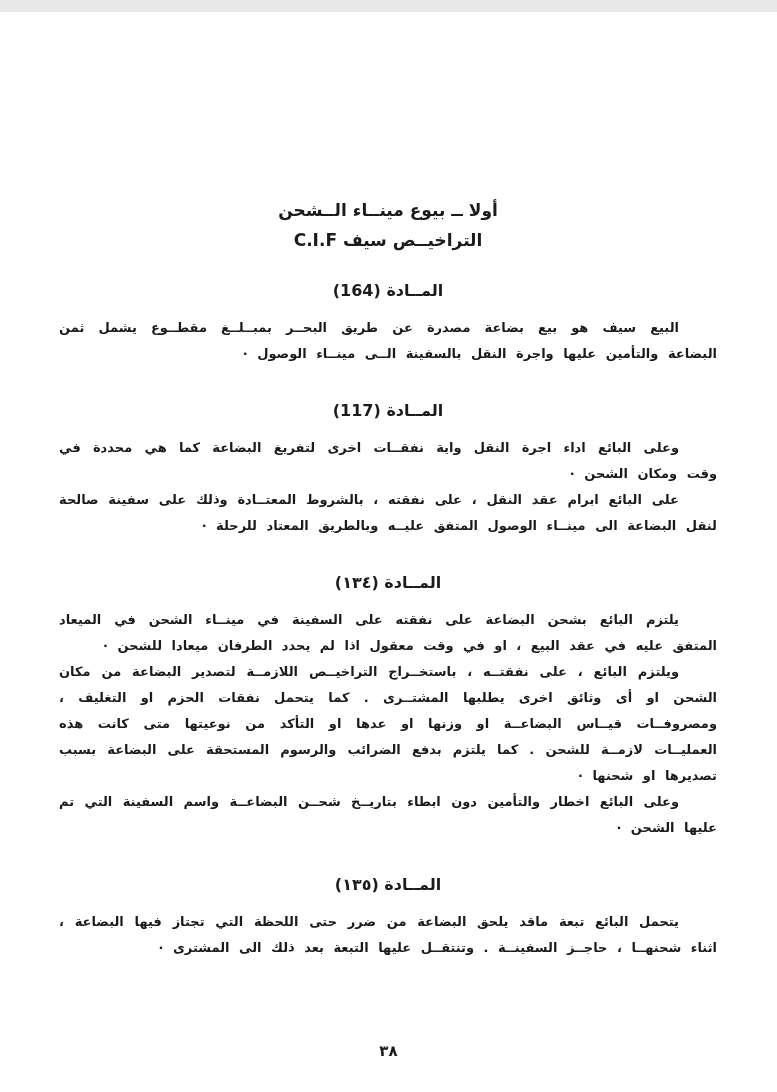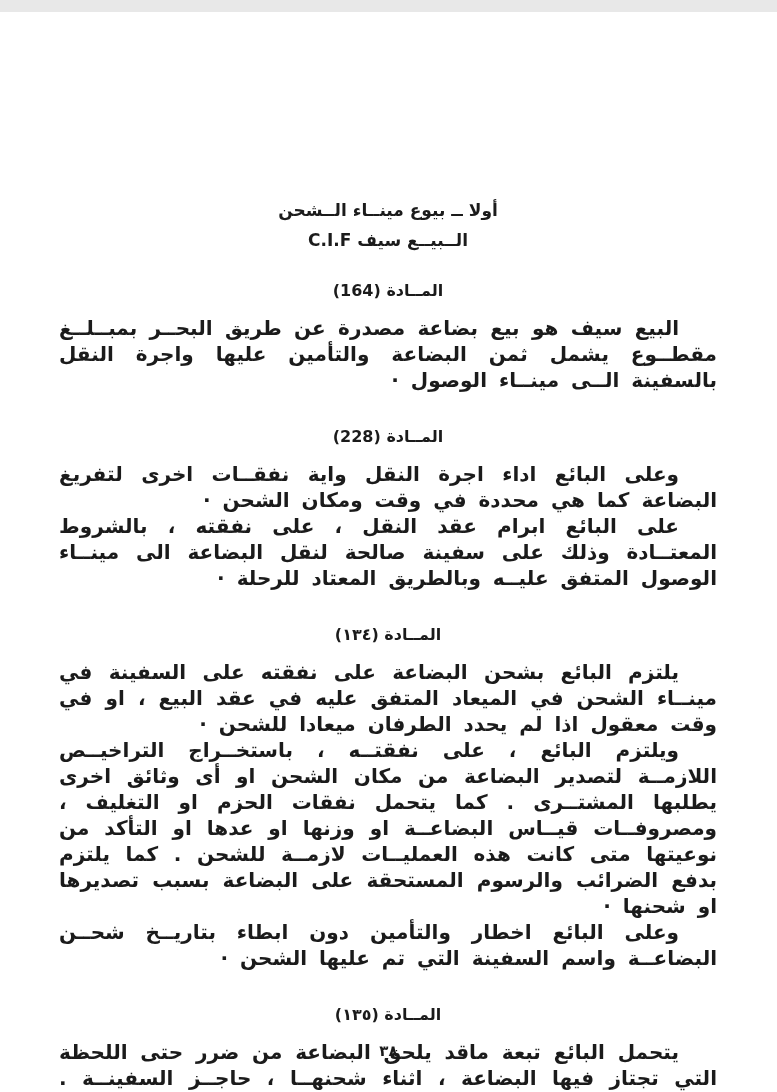--- a/index.html
+++ b/index.html
@@ -40,21 +40,21 @@
     text-align: center;
     font-size: 16px;
     line-height: 24px;
     margin: 32px 0 12px 0;
   }
   .article:first-of-type .article-heading {
     margin-top: 24px;
   }
   .article p {
     margin: 0;
-    font-size: 20px;
+    font-size: 13px;
     line-height: 26px;
     text-align: justify;
     text-align-last: right;
     text-indent: 38px;
     word-spacing: 5px;
   }
   .page-number {
     position: absolute;
     bottom: 44px;
     left: 0;
@@ -64,42 +64,42 @@
   }
 </style>
 </head>
 <body>
 
 <div class="sheet">
   <div class="content">
 
     <header>
       <h1 class="doc-title">أولا ــ بيوع مينــاء الــشحن</h1>
-      <h2 class="doc-subtitle">الــبيــع سيف C.I.F</h2>
+      <h2 class="doc-subtitle">التراخيــص سيف C.I.F</h2>
     </header>
 
     <section class="article">
       <h3 class="article-heading">المــادة (164)</h3>
       <p>البيع سيف هو بيع بضاعة مصدرة عن طريق البحــر بمبــلــغ مقطــوع يشمل ثمن البضاعة والتأمين عليها واجرة النقل بالسفينة الــى مينــاء الوصول ·</p>
     </section>
 
     <section class="article">
-      <h3 class="article-heading">المــادة (228)</h3>
+      <h3 class="article-heading">المــادة (117)</h3>
       <p>وعلى البائع اداء اجرة النقل واية نفقــات اخرى لتفريغ البضاعة كما هي محددة في وقت ومكان الشحن ·</p>
       <p>على البائع ابرام عقد النقل ، على نفقته ، بالشروط المعتــادة وذلك على سفينة صالحة لنقل البضاعة الى مينــاء الوصول المتفق عليــه وبالطريق المعتاد للرحلة ·</p>
     </section>
 
     <section class="article">
       <h3 class="article-heading">المــادة (١٣٤)</h3>
       <p>يلتزم البائع بشحن البضاعة على نفقته على السفينة في مينــاء الشحن في الميعاد المتفق عليه في عقد البيع ، او في وقت معقول اذا لم يحدد الطرفان ميعادا للشحن ·</p>
       <p>ويلتزم البائع ، على نفقتــه ، باستخــراج التراخيــص اللازمــة لتصدير البضاعة من مكان الشحن او أى وثائق اخرى يطلبها المشتــرى . كما يتحمل نفقات الحزم او التغليف ، ومصروفــات قيــاس البضاعــة او وزنها او عدها او التأكد من نوعيتها متى كانت هذه العمليــات لازمــة للشحن . كما يلتزم بدفع الضرائب والرسوم المستحقة على البضاعة بسبب تصديرها او شحنها ·</p>
       <p>وعلى البائع اخطار والتأمين دون ابطاء بتاريــخ شحــن البضاعــة واسم السفينة التي تم عليها الشحن ·</p>
     </section>
 
     <section class="article">
       <h3 class="article-heading">المــادة (١٣٥)</h3>
-      <p>يتحمل البائع تبعة ماقد يلحق البضاعة من ضرر حتى اللحظة التي تجتاز فيها البضاعة ، اثناء شحنهــا ، حاجــز السفينــة . وتنتقــل هــذه مصدرة بعد ذلك الى المشترى ·</p>
+      <p>يتحمل البائع تبعة ماقد يلحق البضاعة من ضرر حتى اللحظة التي تجتاز فيها البضاعة ، اثناء شحنهــا ، حاجــز السفينــة . وتنتقــل عليها التبعة بعد ذلك الى المشترى ·</p>
     </section>
 
   </div>
 
   <footer class="page-number">٣٨</footer>
 </div>
 
 </body></html>

